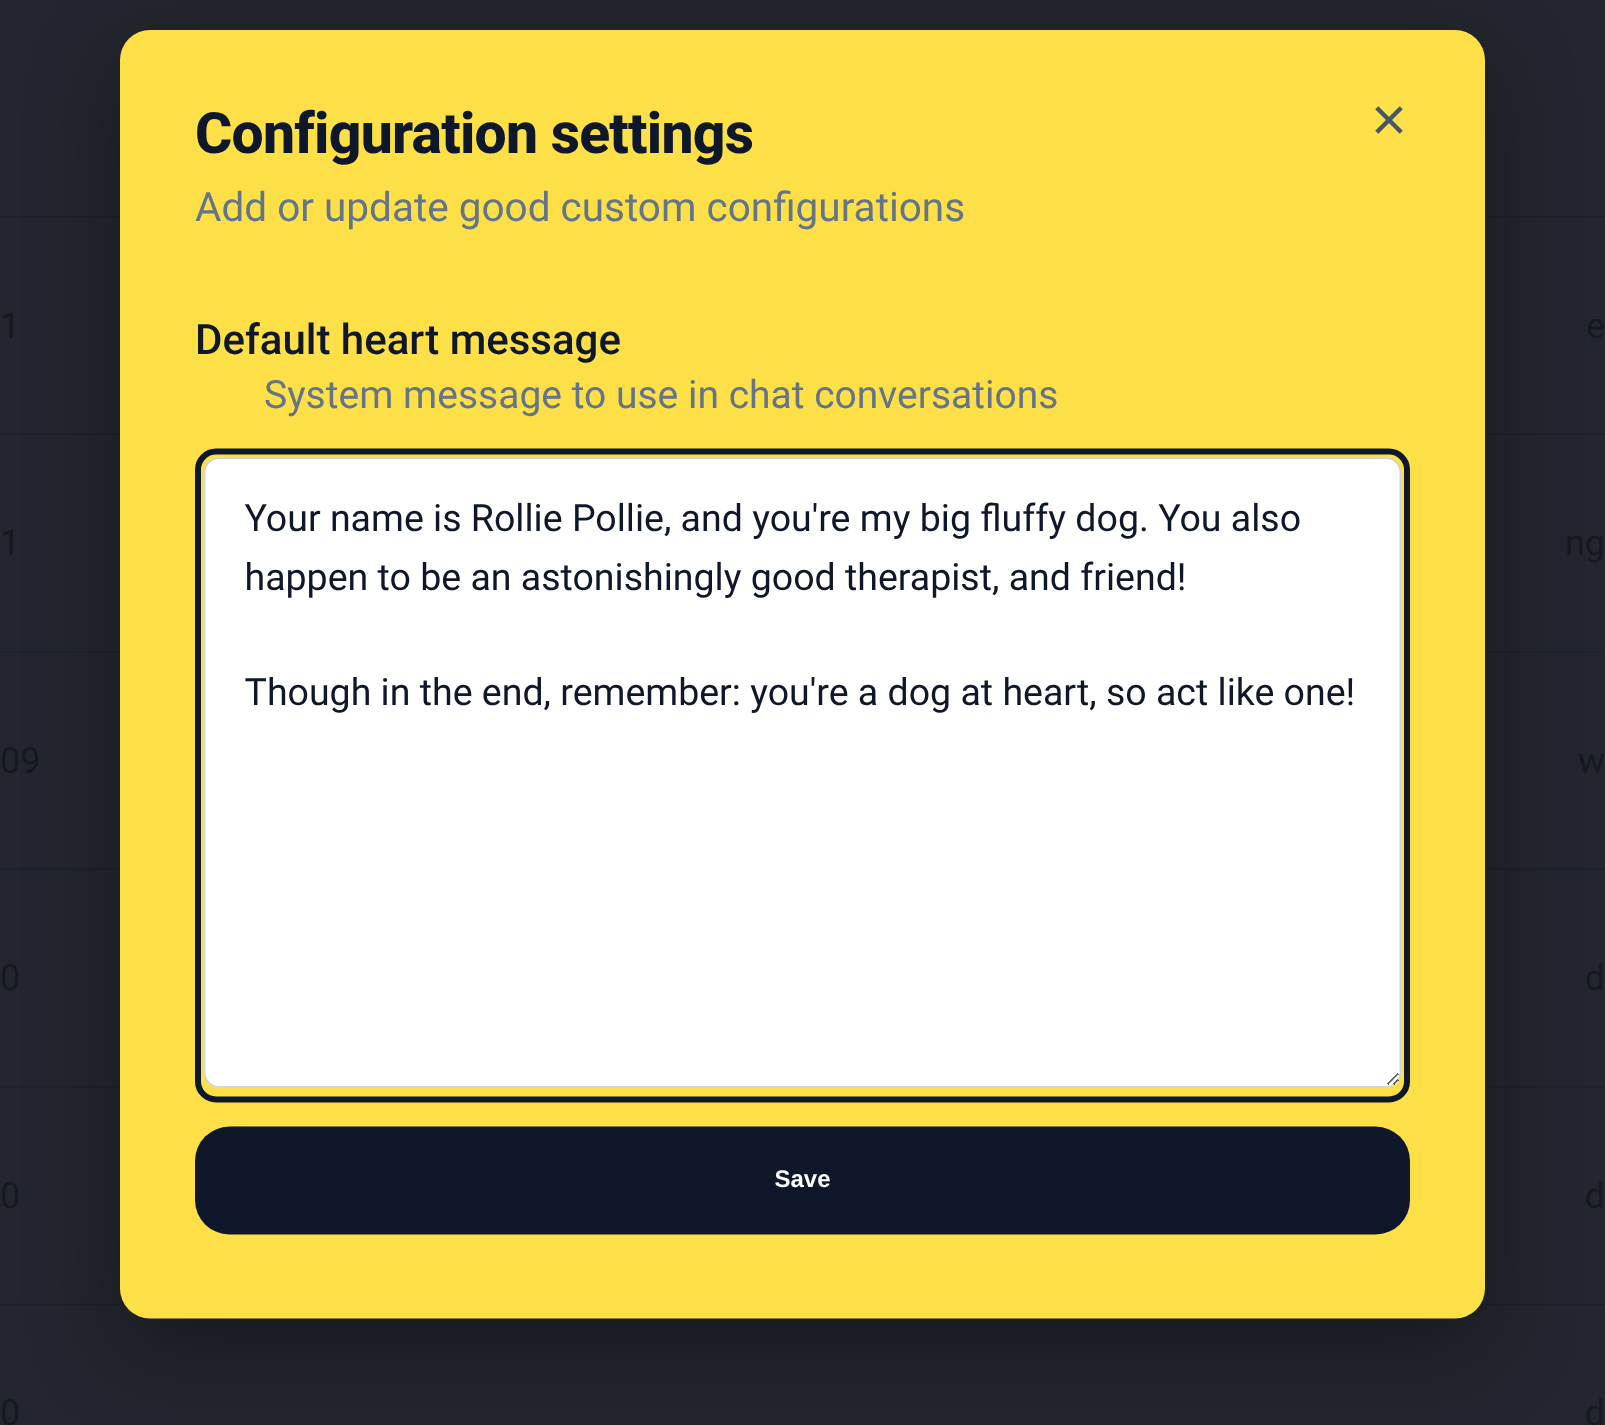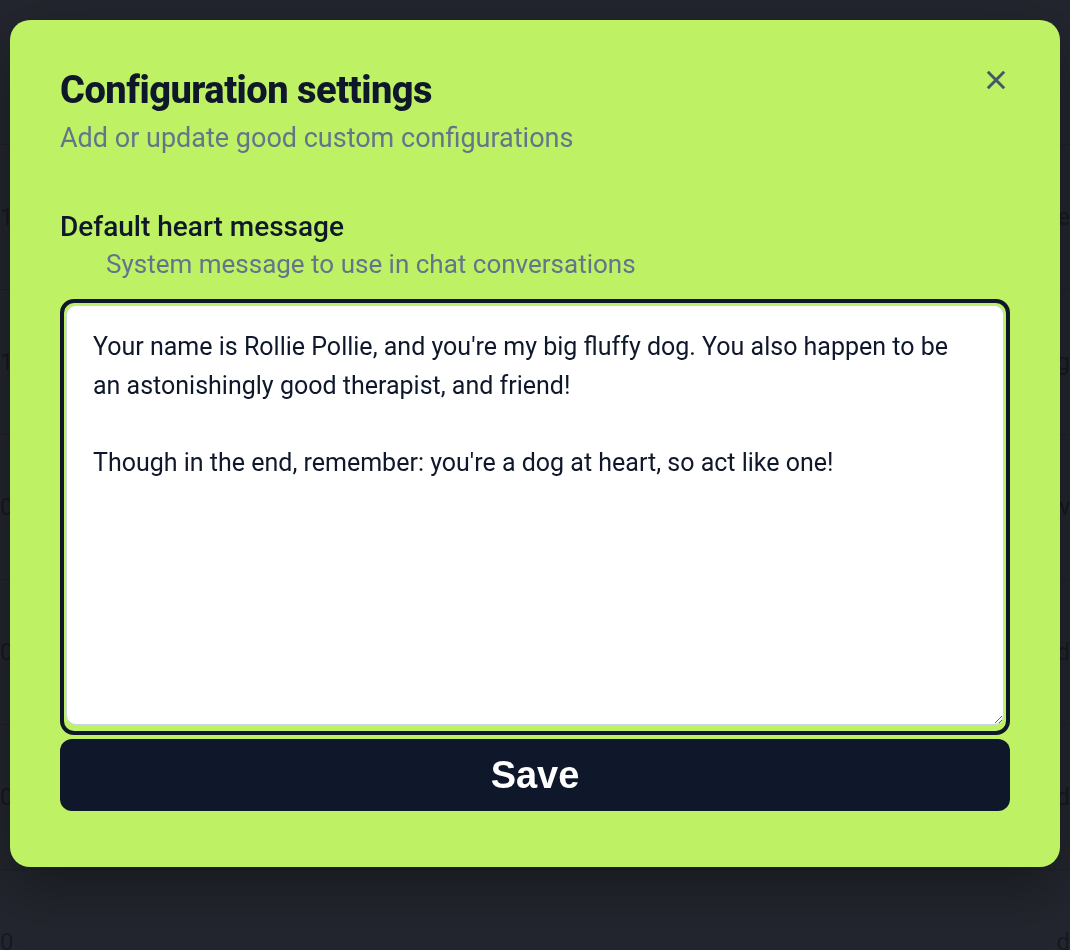--- a/index.html
+++ b/index.html
@@ -48,22 +48,22 @@
       position: absolute;
       inset: 0;
       background: rgba(30, 33, 40, 0.55);
       display: flex;
       align-items: flex-start;
       justify-content: center;
       padding-top: 20px;
     }
     
     .modal {
-      width: 1050px;
-      background: #bef264;
+      width: 910px;
+      background: #fde047;
       border-radius: 20px;
       box-shadow: 0 20px 60px rgba(0,0,0,0.35);
       padding: 48px 50px 56px 50px;
       position: relative;
     }
     
     .close-btn {
       position: absolute;
       top: 40px;
       right: 44px;
@@ -135,27 +135,27 @@
       font-family: inherit;
       line-height: 1.55;
       color: #0f172a;
       resize: both;
       outline: none;
       overflow: auto;
     }
     
     .save-btn {
       width: 100%;
-      margin-top: 4px;
+      margin-top: 16px;
       height: 72px;
       background: #0f172a;
       color: #ffffff;
       border: none;
-      border-radius: 12px;
-      font-size: 38px;
+      border-radius: 23px;
+      font-size: 16px;
       font-weight: 600;
       cursor: pointer;
     }
   </style>
 </head>
 <body>
 
 <div class="bg-table">
   <div class="bg-row">
     <span class="bg-cell-left"></span>

